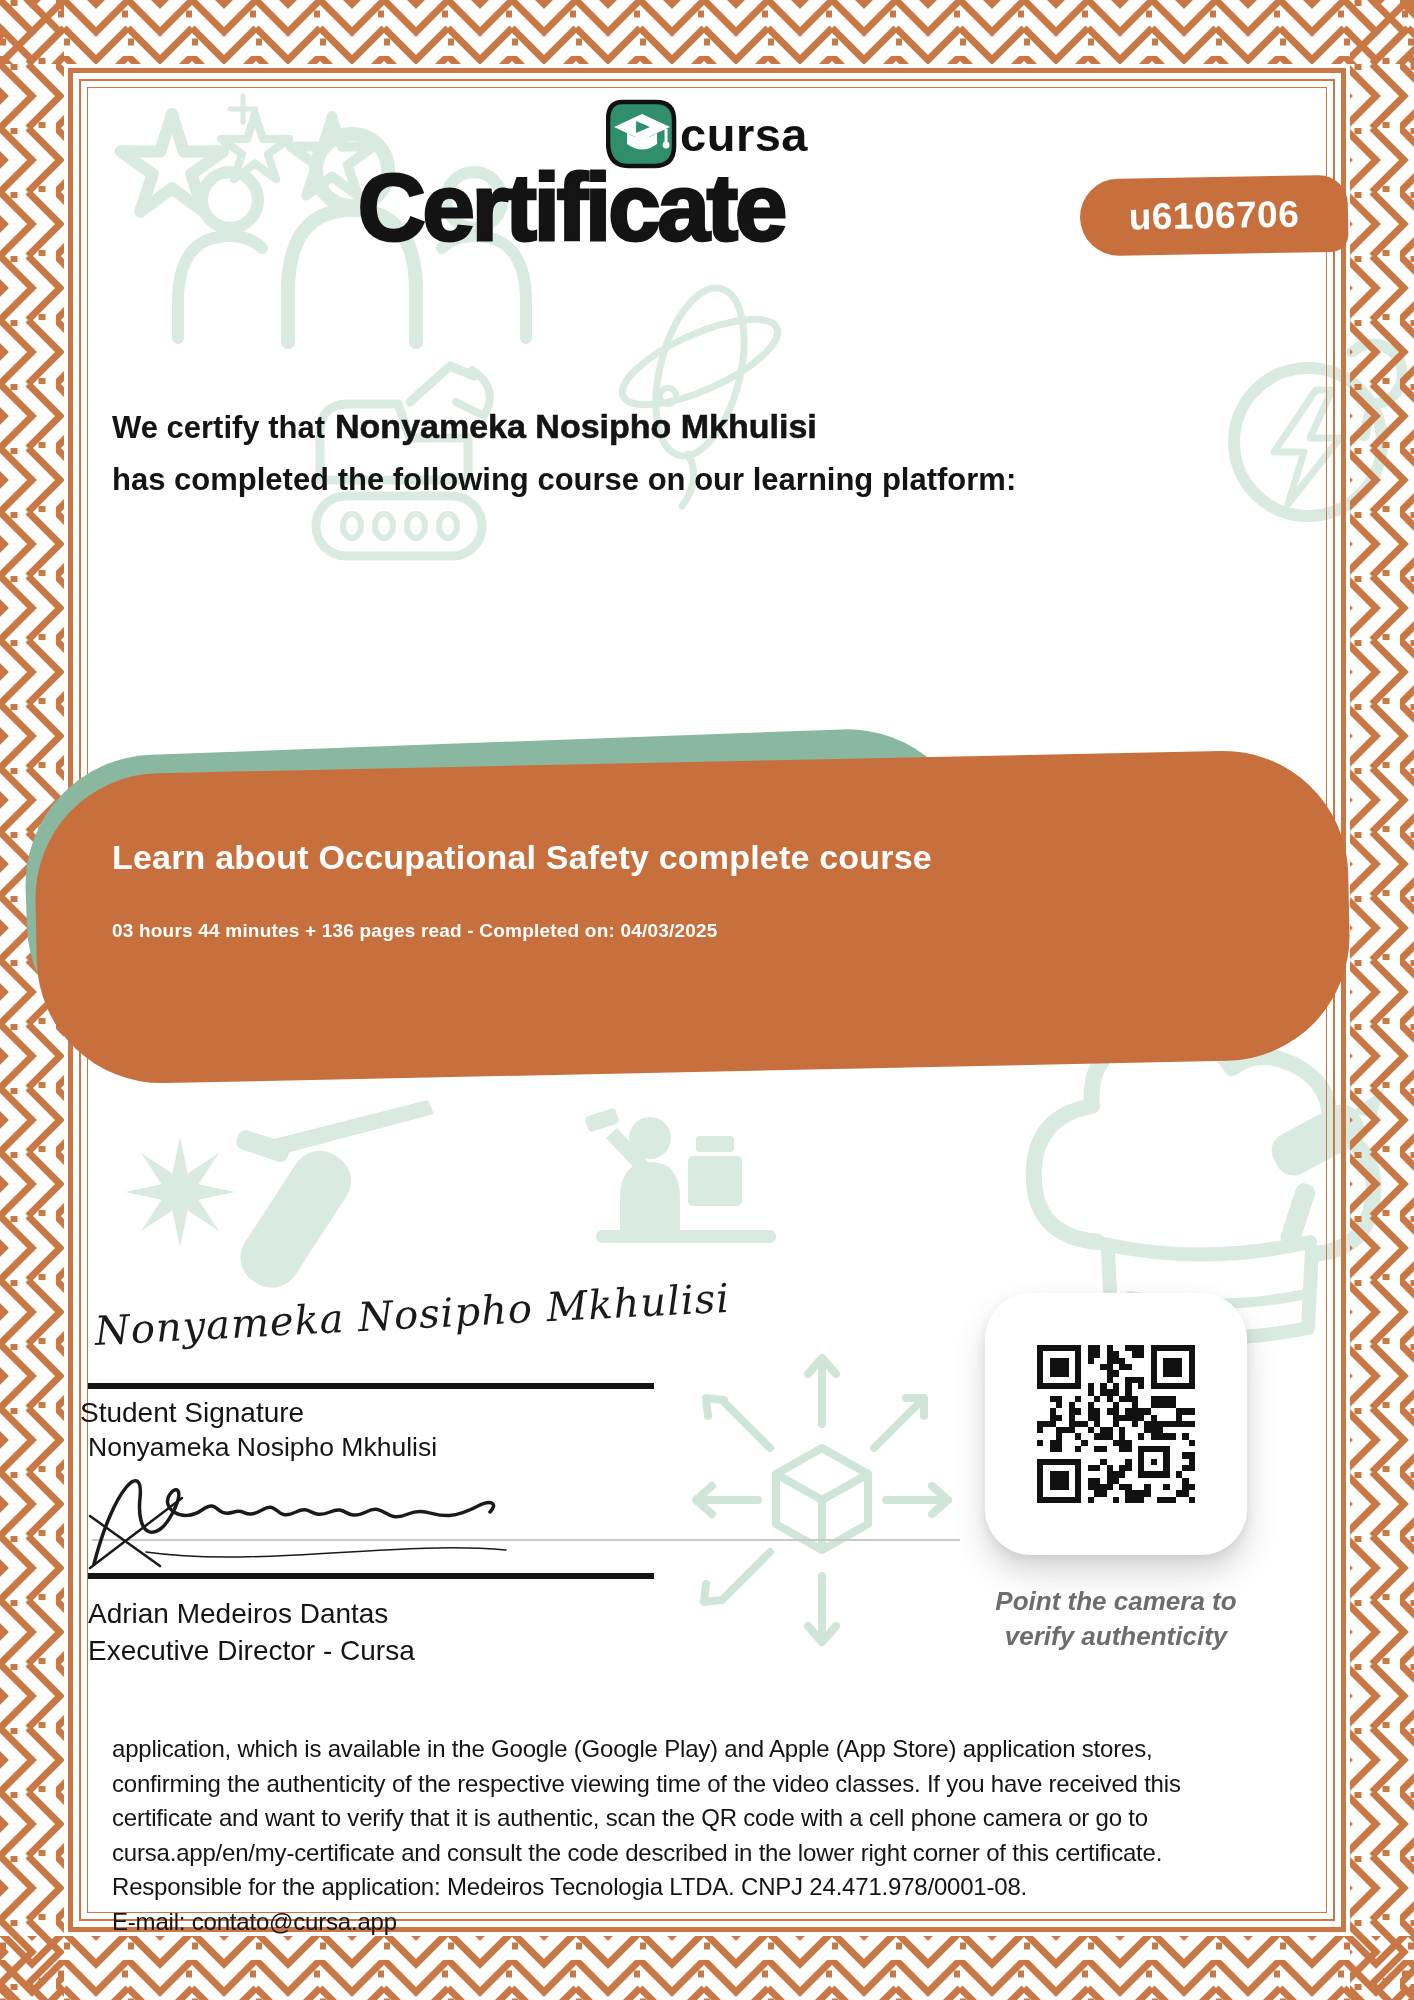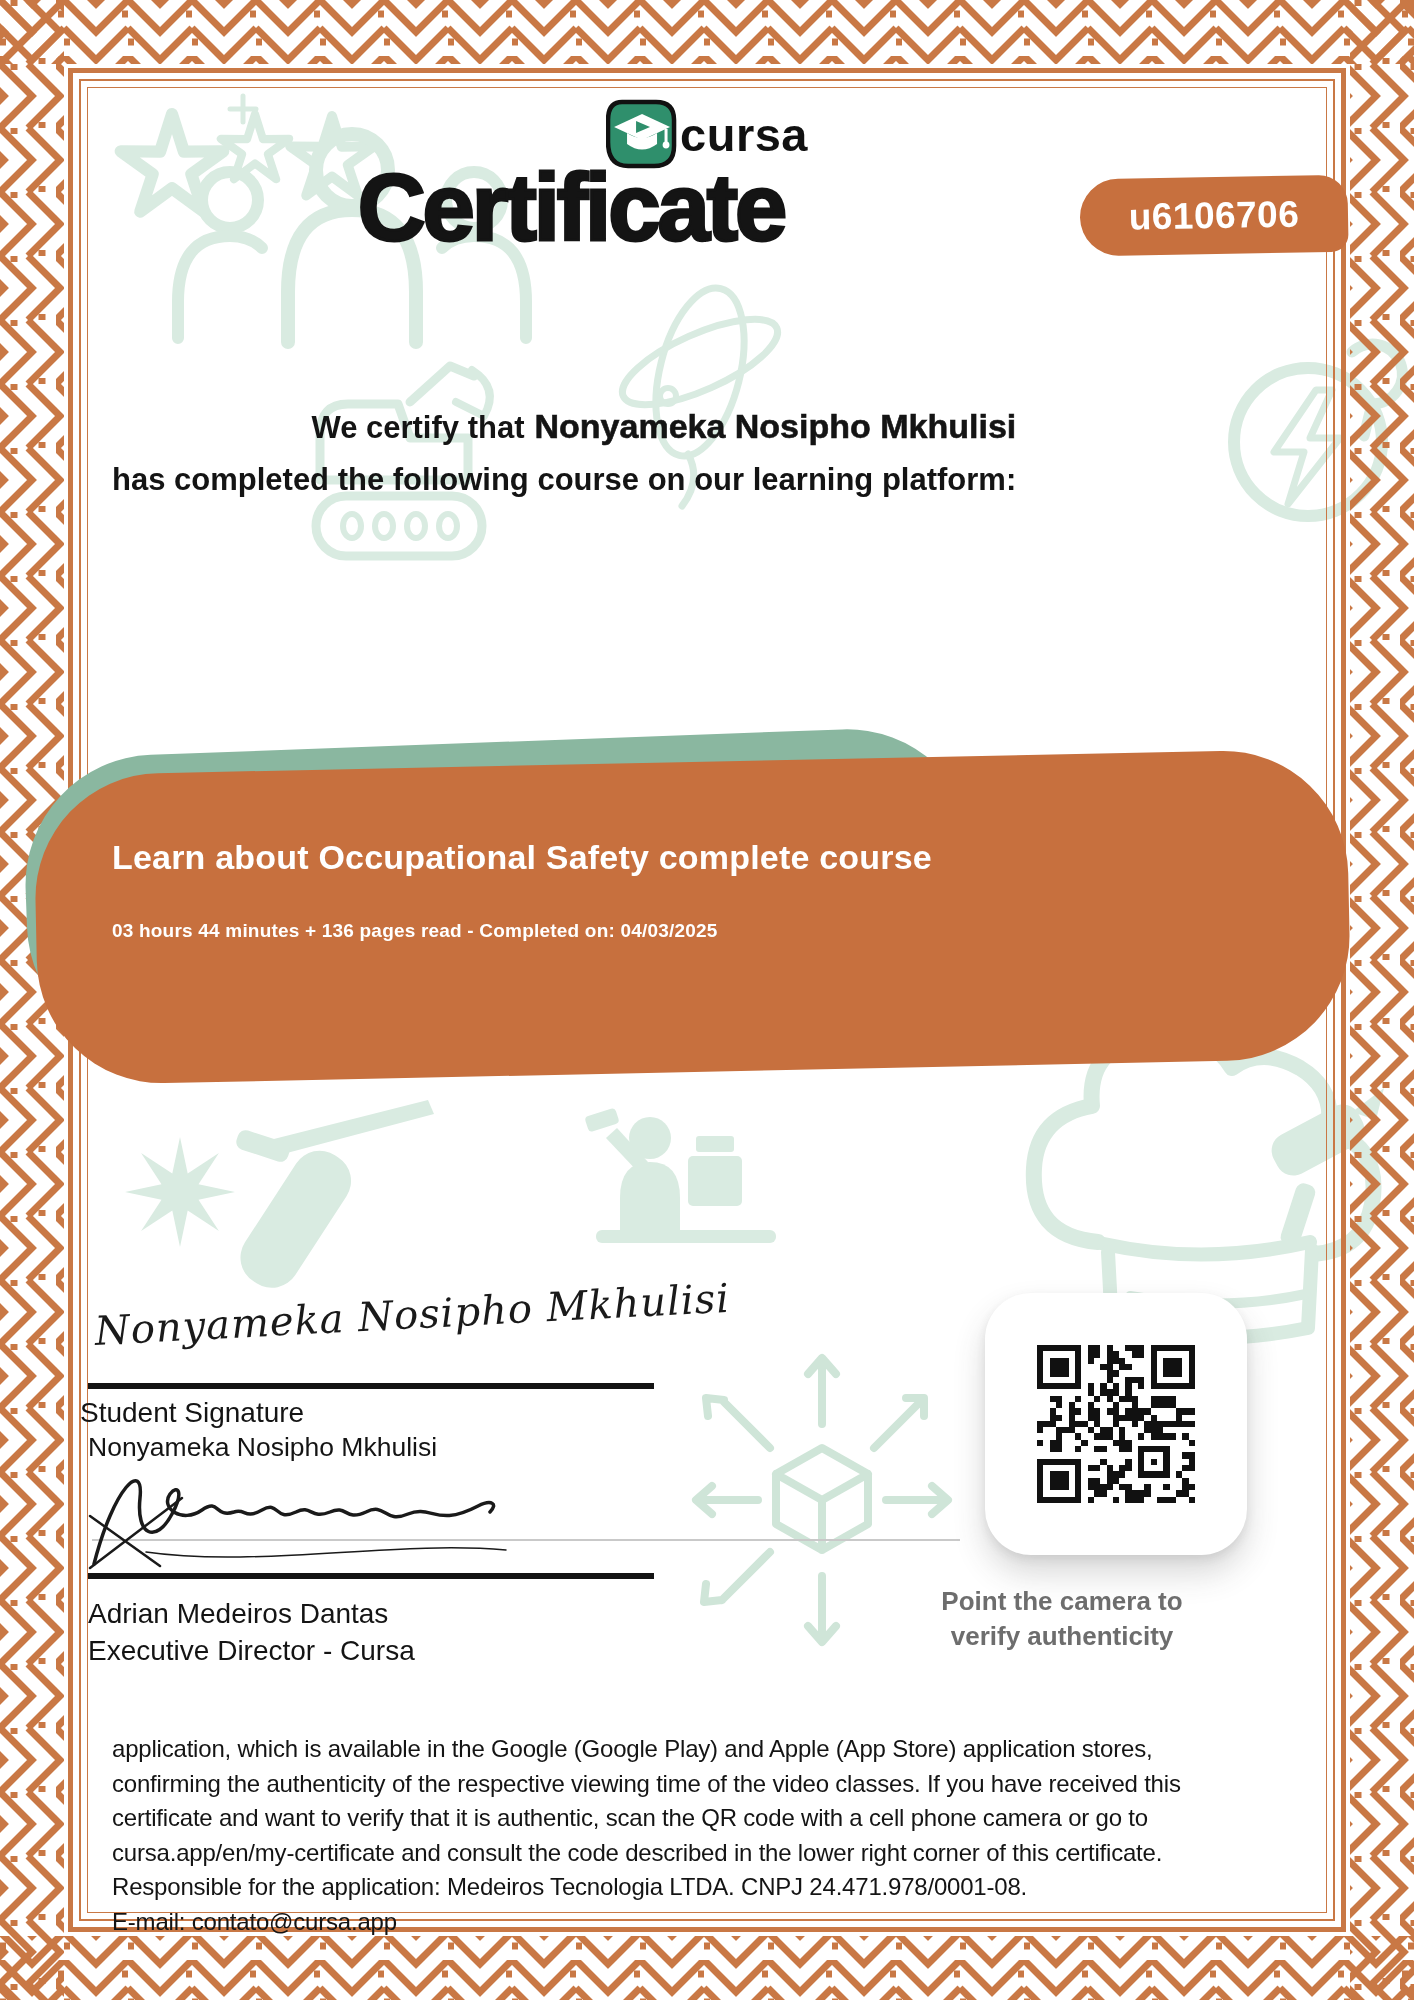--- a/index.html
+++ b/index.html
@@ -19,21 +19,21 @@
   
   #logo{top:98px;left:50%;transform:translateX(-50%);display:flex;align-items:center;gap:2px;z-index:4;}
   #logo-word{font-size:47px;font-weight:700;letter-spacing:.5px;color:#111;}
   #main-title{top:154px;left:0;width:1142px;text-align:center;font-size:94px;font-weight:700;
     letter-spacing:-3px;color:#141414;-webkit-text-stroke:3px #141414;z-index:4;}
   #cert-badge{top:177px;left:1080px;width:268px;height:77px;background:#C7703E;
     border-radius:40px 30px 18px 40px;transform:rotate(-1deg);z-index:4;
     display:flex;align-items:center;justify-content:center;}
   #cert-badge span{color:#fff;font-size:37px;font-weight:700;letter-spacing:.5px;}
   
-  #certify{top:400px;left:112px;z-index:4;font-size:31px;font-weight:700;line-height:52px;color:#141414;text-align:right;}
+  #certify{top:400px;left:112px;z-index:4;font-size:31px;font-weight:700;line-height:52px;color:#141414;}
   #certify .student{font-size:34px;-webkit-text-stroke:.6px #141414;margin-left:10px;}
   
   #blob-teal{left:26px;top:742px;width:952px;height:298px;background:#8AB7A0;
     border-radius:130px;transform:rotate(-2.1deg);z-index:3;}
   #blob-orange{left:36px;top:762px;width:1313px;height:310px;background:#C7703E;
     border-radius:125px;transform:rotate(-1.2deg);z-index:3;}
   #course-title{left:112px;top:838px;z-index:4;color:#fff;font-size:34px;font-weight:700;letter-spacing:.2px;}
   #course-details{left:112px;top:920px;z-index:4;color:#fff;font-size:19px;font-weight:700;letter-spacing:.2px;}
   
   #sig-script{left:96px;top:1308px;z-index:4;font-family:"DejaVu Serif",serif;font-style:italic;
@@ -44,22 +44,22 @@
   #sig-faint-line{left:92px;top:1539px;width:868px;height:1.5px;background:#c9c9c9;z-index:3;}
   #sig-label-1{left:80px;top:1397px;font-size:28px;z-index:4;}
   #sig-name-1{left:88px;top:1432px;font-size:26.5px;z-index:4;}
   #sig-scrawl{left:86px;top:1452px;width:430px;height:125px;z-index:4;}
   #sig-name-2{left:88px;top:1598px;font-size:28px;z-index:4;}
   #sig-role-2{left:88px;top:1635px;font-size:28px;z-index:4;}
   
   #qr-card{left:985px;top:1293px;width:262px;height:262px;background:#fff;border-radius:46px;z-index:5;
     box-shadow:0 18px 32px rgba(60,60,60,.20),0 4px 10px rgba(60,60,60,.10);
     display:flex;align-items:center;justify-content:center;}
-  #qr-caption{left:931px;top:1584px;width:262px;text-align:center;z-index:5;
-    color:#6d6d6d;font-weight:700;font-size:26px;line-height:35px;}
+  #qr-caption{left:985px;top:1584px;width:262px;text-align:center;z-index:5;
+    color:#6d6d6d;font-weight:700;font-size:26px;line-height:35px;font-style:italic;}
   
   #footer{left:112px;top:1732px;z-index:4;font-size:24px;line-height:34.5px;color:#141414;letter-spacing:-0.2px;}
   #footer div{white-space:nowrap;}
 </style>
 </head>
 <body>
 
 <div id="cert">
 
   <svg id="watermarks" class="abs" viewBox="0 0 1414 2000" xmlns="http://www.w3.org/2000/svg">

